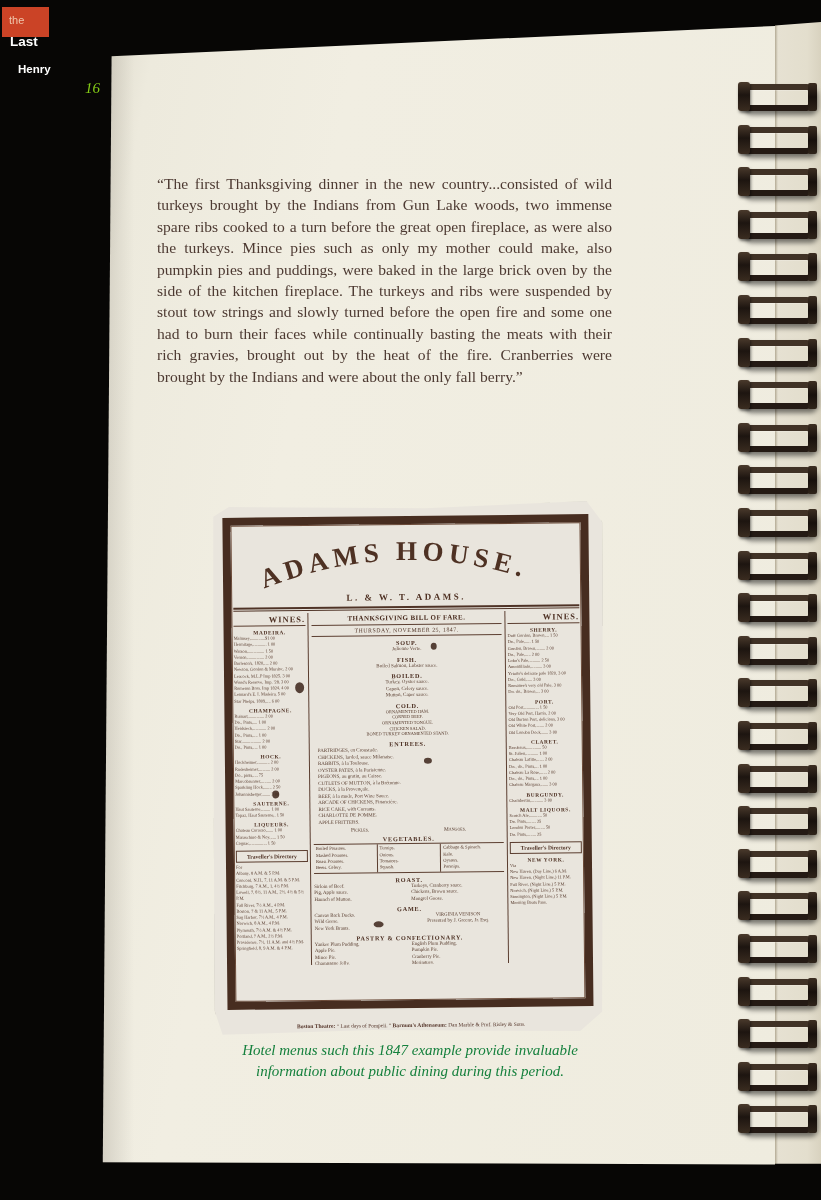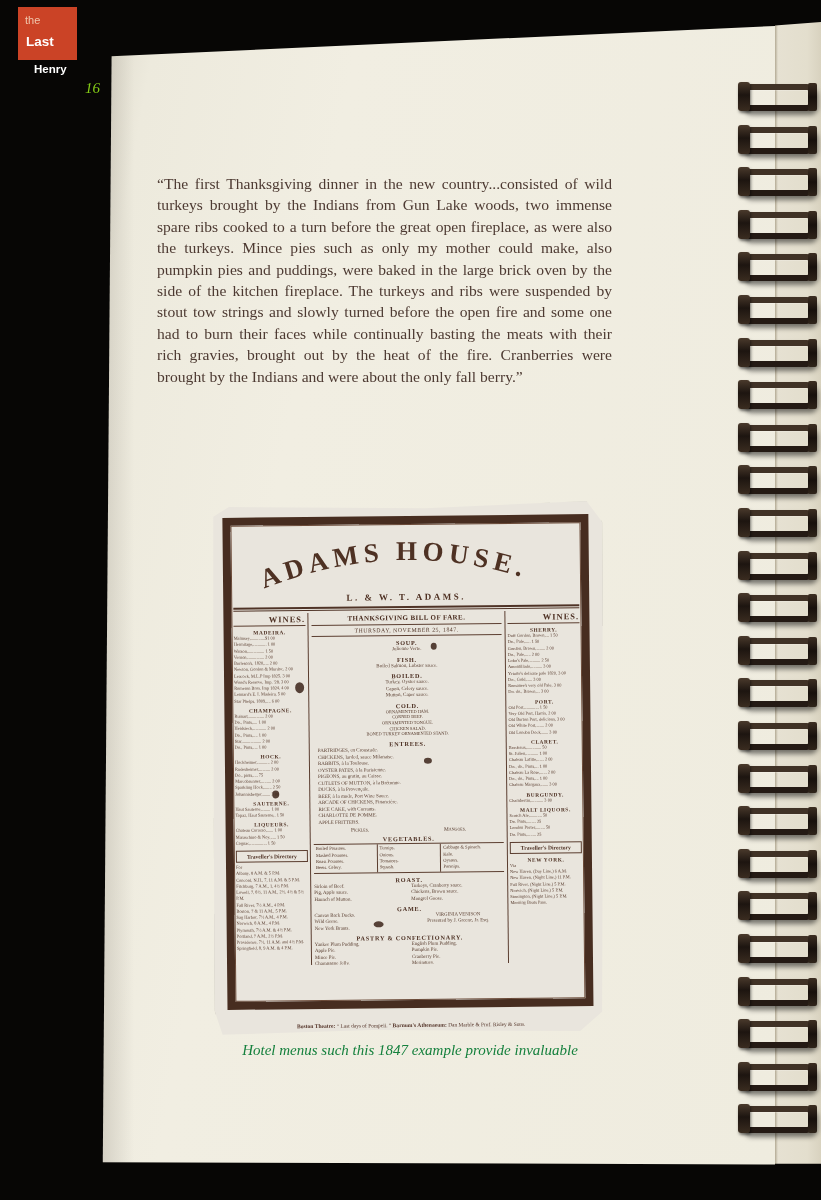--- a/index.html
+++ b/index.html
@@ -31,22 +31,22 @@
     content:"";position:absolute;left:-9px;top:-8px;width:12px;height:29px;
     background:linear-gradient(180deg,#4a3a2c,#1d1510 45%,#3a2c20);
     border-radius:3px;box-shadow:1px 2px 3px rgba(0,0,0,.5);
   }
   .coil::after{
     content:"";position:absolute;right:-8px;top:-7px;width:9px;height:28px;
     background:linear-gradient(180deg,#3c2e22,#17100c 50%,#2f241a);
     border-radius:2px;
   }
   
-  .hf-logo{position:absolute;left:18px;top:7px;width:47px;height:53px;background:#cb4326;
-    font-family:"Liberation Sans","DejaVu Sans",sans-serif;line-height:1;padding-left:12px;}
+  .hf-logo{position:absolute;left:2px;top:7px;width:47px;height:30px;background:#cb4326;
+    font-family:"Liberation Sans","DejaVu Sans",sans-serif;line-height:1;}
   .hf-the{position:absolute;left:7px;top:8px;font-size:11px;color:#f0c7ad;}
   .hf-henry{position:absolute;left:16px;top:17px;font-size:11.5px;font-weight:bold;color:#ffffff;margin-top:40px;}
   .hf-ford{position:absolute;left:8px;top:28px;font-size:13.5px;font-weight:bold;color:#ffffff;}
   
   .page-number{position:absolute;left:85px;top:80px;font-size:15px;font-style:italic;color:#84cc16;}
   .body-text{
     position:absolute;left:141px;top:157px;width:487px;
     font-size:15.6px;line-height:21.4px;color:#4d3a32;text-align:justify;
   }
   .body-text p{margin:16px;}
@@ -362,13 +362,14 @@
     <div class="stain" style="left:84px;top:178px;width:9px;height:11px"></div>
     <div class="stain" style="left:60px;top:286px;width:7px;height:8px"></div>
     <div class="stain" style="left:220px;top:140px;width:6px;height:7px"></div>
     <div class="stain" style="left:212px;top:255px;width:8px;height:6px"></div>
     <div class="stain" style="left:160px;top:418px;width:10px;height:6px"></div>
   </div>
 </div>
 
 <div class="caption">
   <div>Hotel menus such this 1847 example provide invaluable</div>
+  <div>information about public dining during this period.</div>
 </div>
 
 </body></html>

